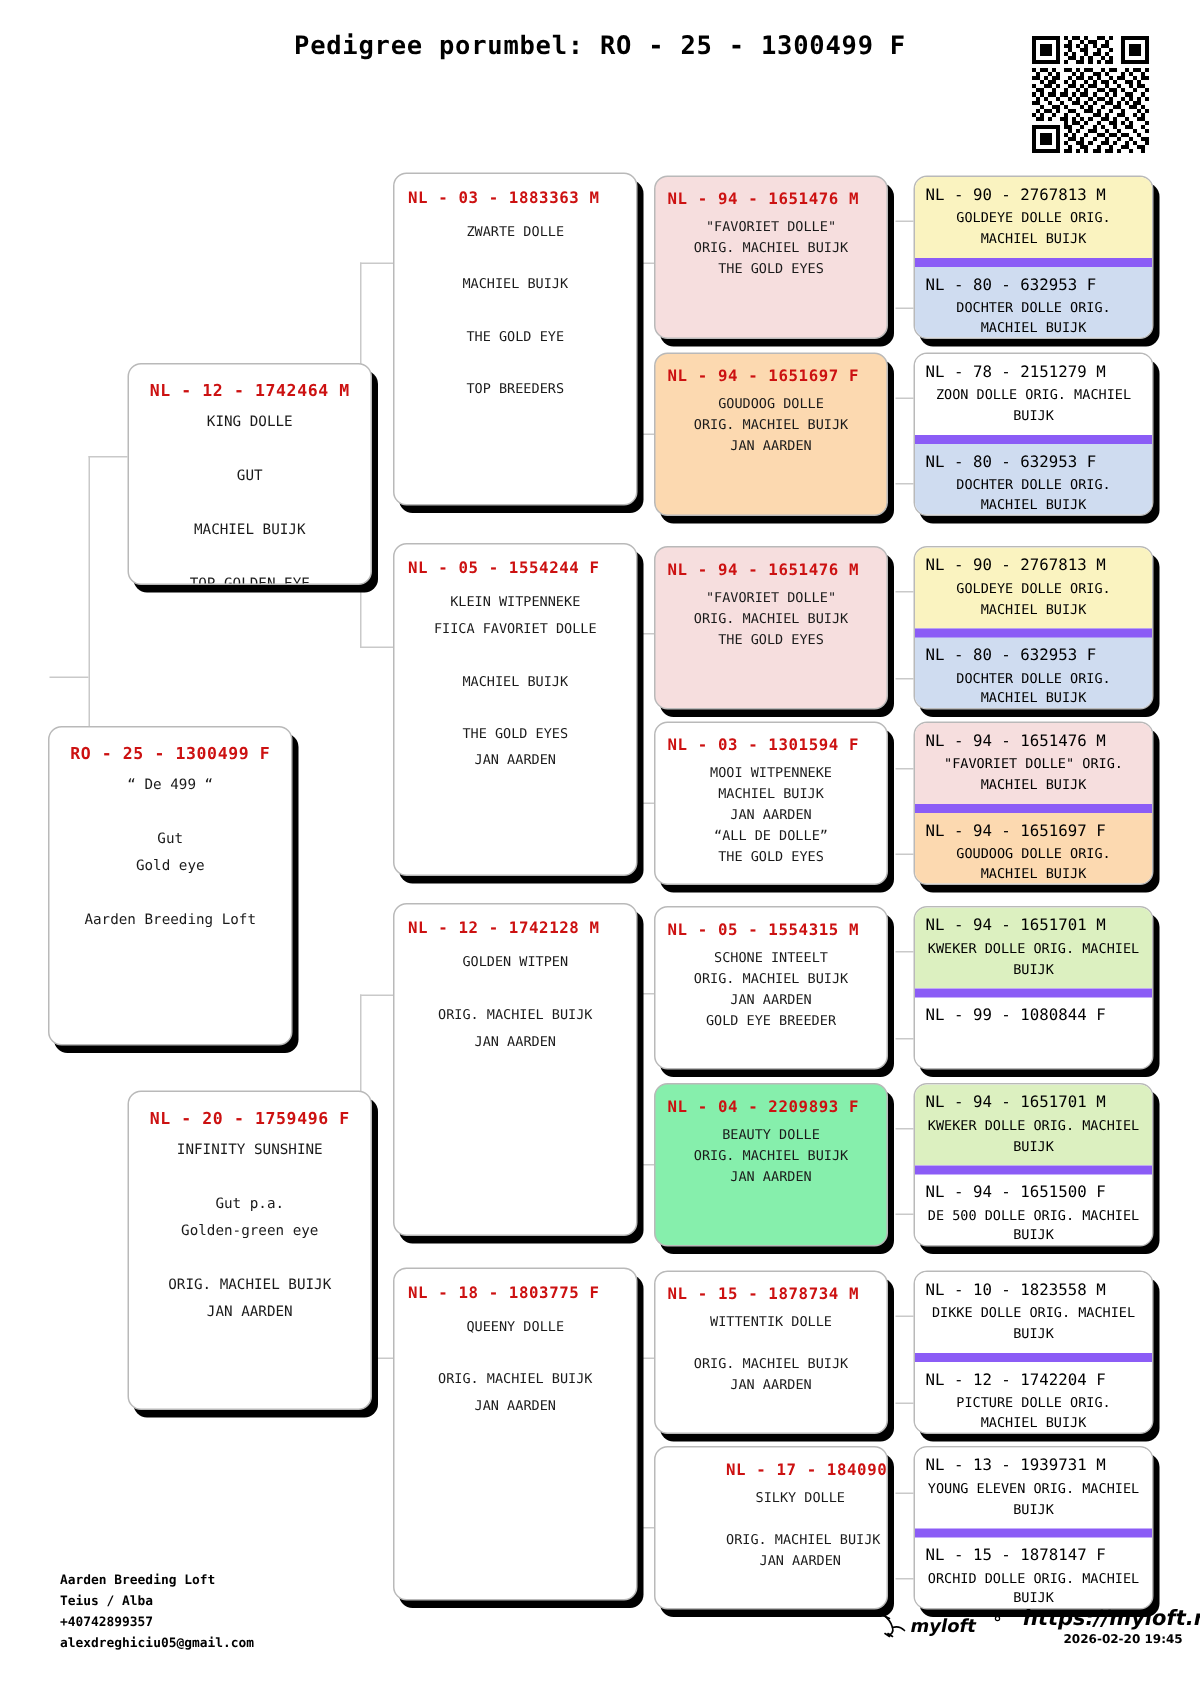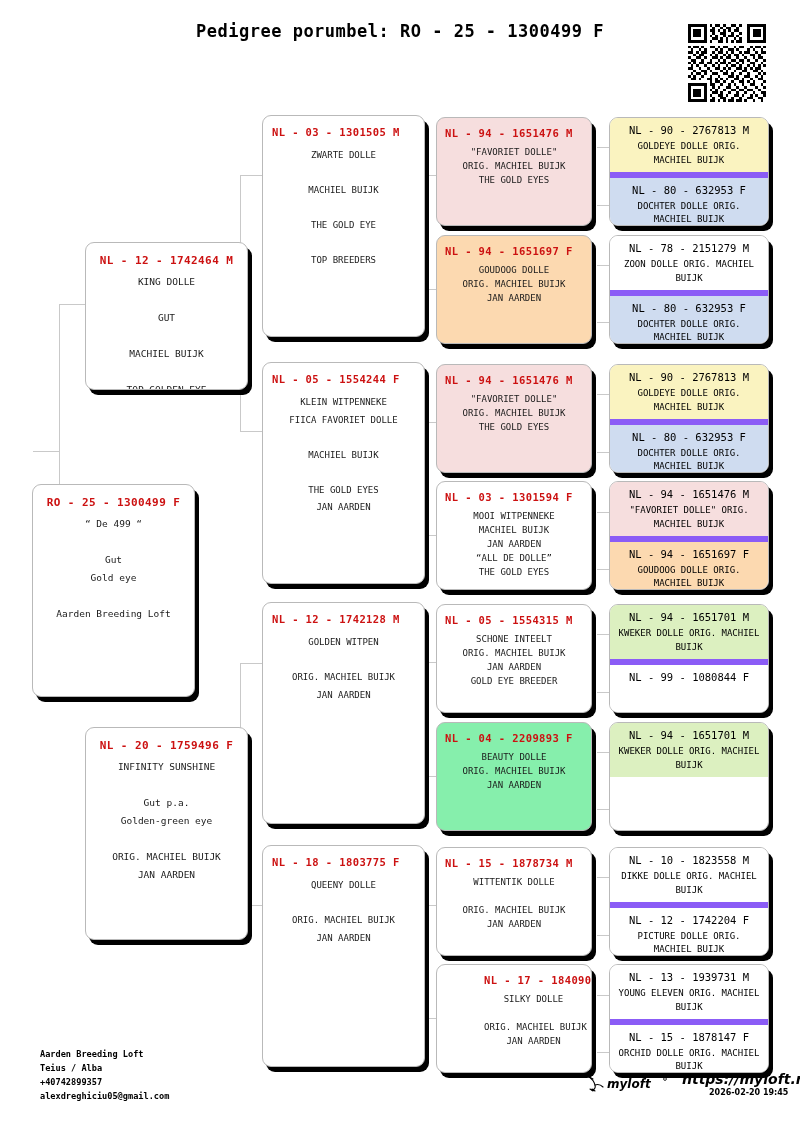--- a/index.html
+++ b/index.html
@@ -107,21 +107,21 @@
     overflow: hidden;
     background: #fff;
   }
   .halfcard {
     box-sizing: border-box;
     padding: 6px 7px 6px 7px;
     text-align: center;
     height: 50%;
   }
   .halfcard + .halfcard { border-top: 6px solid #8b5cf6; }
-  .halfcard .ring { text-align: center; font-size: 10.5px; }
+  .halfcard .ring { text-align: left; font-size: 10.5px; }
   .halfcard .lines { margin-top: 4px; font-size: 9px; line-height: 1.55; }
 
   
   #footer-contact {
     position: absolute;
     left: 40px;
     top: 1048px;
     font-family: "DejaVu Sans Mono", "Liberation Mono", monospace;
     font-weight: bold;
     font-size: 8.6px;
@@ -500,21 +500,21 @@
   <div class="lines">INFINITY SUNSHINE
 
 Gut p.a.
 Golden-green eye
 
 ORIG. MACHIEL BUIJK
 JAN AARDEN</div>
 </div>
 
 <div class="card gen2" style="left:262px; top:115px; width:163px; height:222px;">
-  <div class="ring">NL - 03 - 1301505 M</div>
+  <div class="ring">NL - 03 - 1883363 M</div>
   <div class="lines">ZWARTE DOLLE
 
 MACHIEL BUIJK
 
 THE GOLD EYE
 
 TOP BREEDERS</div>
 </div>
 
 <div class="card gen2" style="left:262px; top:362px; width:163px; height:222px;">
@@ -665,20 +665,25 @@
   </div>
   <div class="halfcard" style="background:#ffffff;">
     <div class="ring">NL - 99 - 1080844 F</div>
   </div>
 </div>
 
 <div class="pairbox" style="left:609px; top:722px; width:160px; height:109px;">
   <div class="halfcard" style="background:#dcf0c0;">
     <div class="ring">NL - 94 - 1651701 M</div>
     <div class="lines">KWEKER DOLLE
+ORIG. MACHIEL BUIJK</div>
+  </div>
+  <div class="halfcard" style="background:#ffffff;">
+    <div class="ring">NL - 94 - 1651500 F</div>
+    <div class="lines">DE 500 DOLLE
 ORIG. MACHIEL BUIJK</div>
   </div>
 </div>
 
 <div class="pairbox" style="left:609px; top:847px; width:160px; height:109px;">
   <div class="halfcard" style="background:#ffffff;">
     <div class="ring">NL - 10 - 1823558 M</div>
     <div class="lines">DIKKE DOLLE
 ORIG. MACHIEL BUIJK</div>
   </div>

